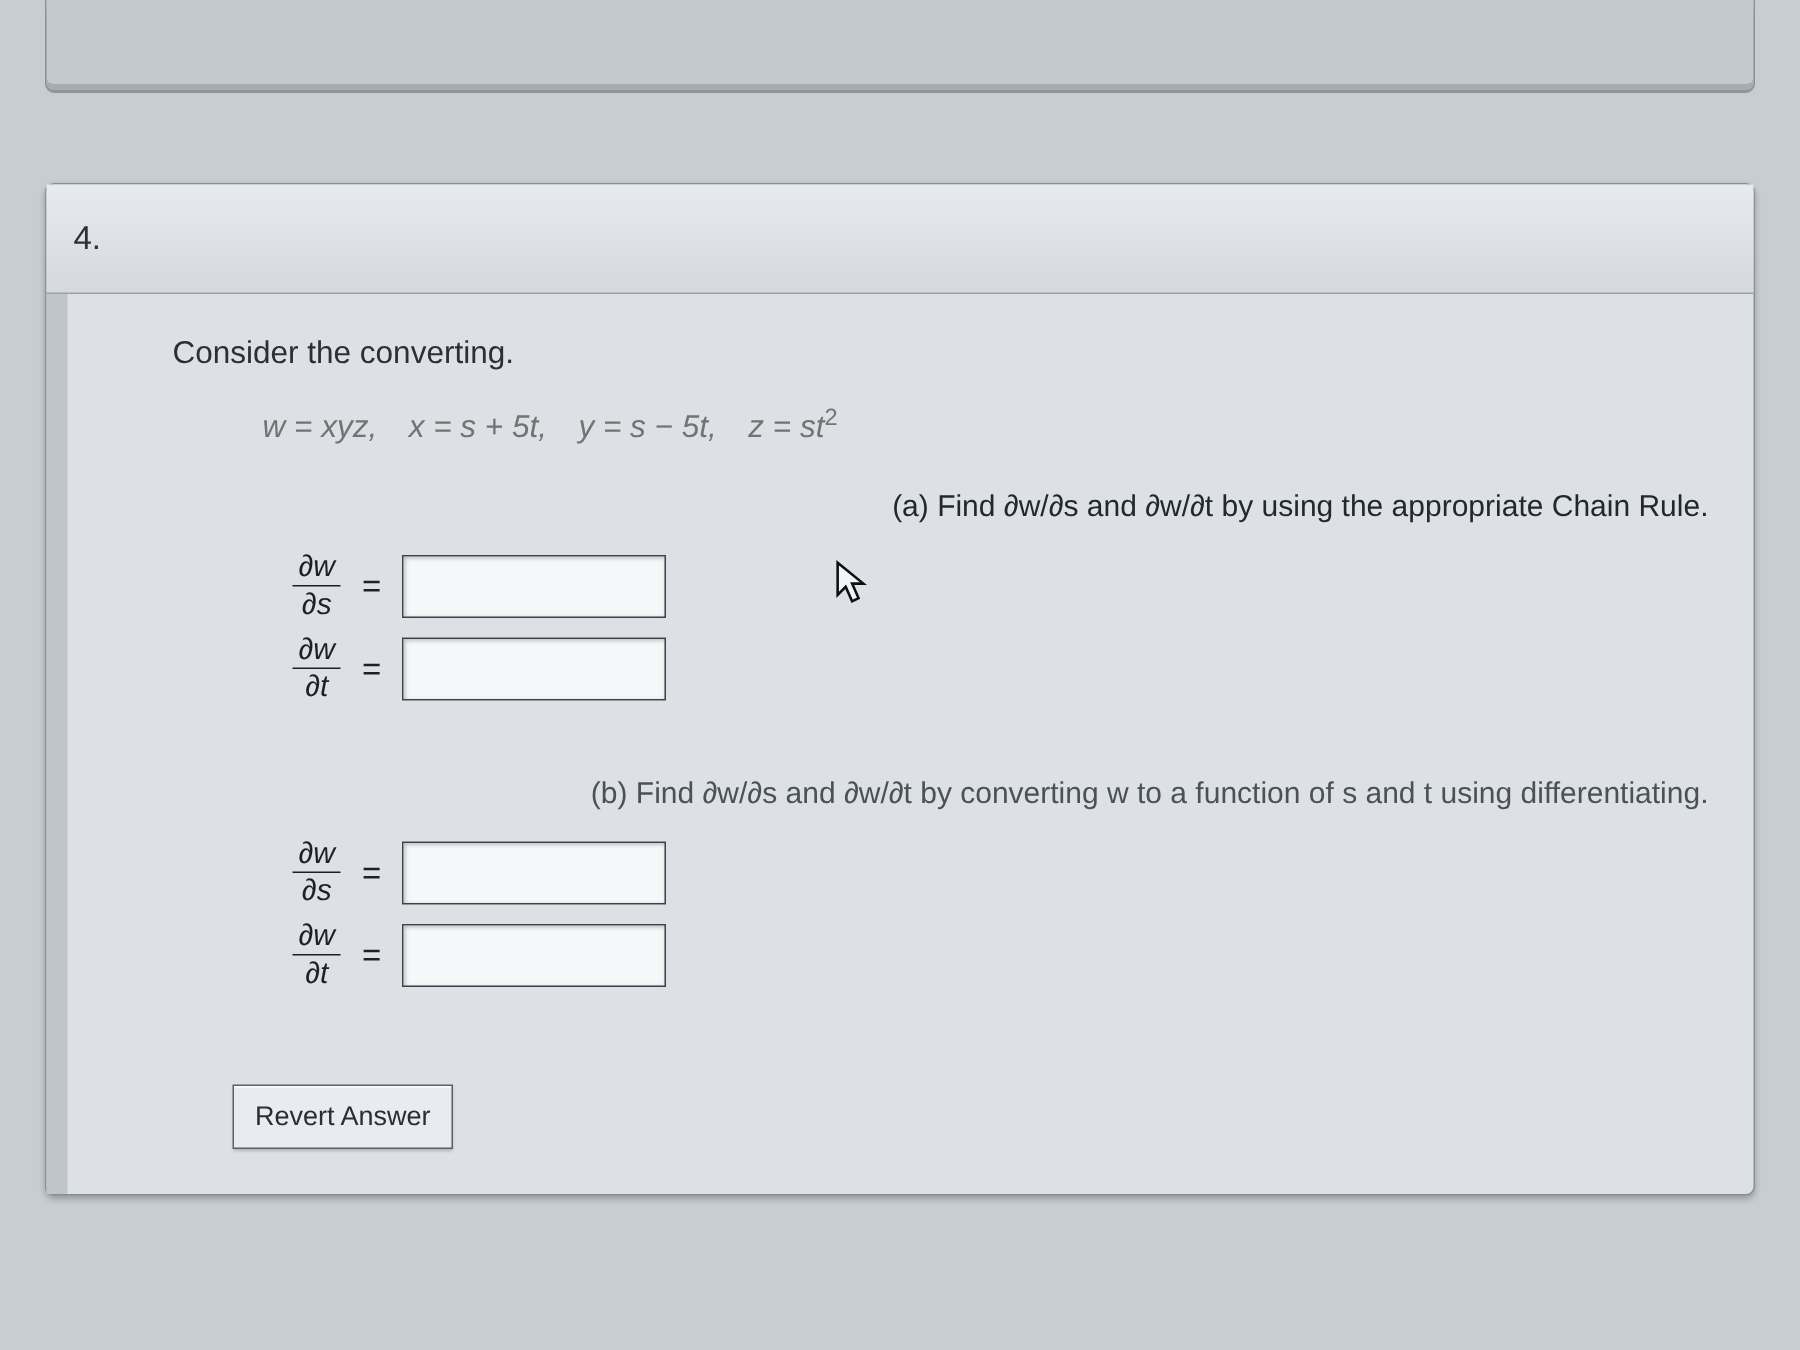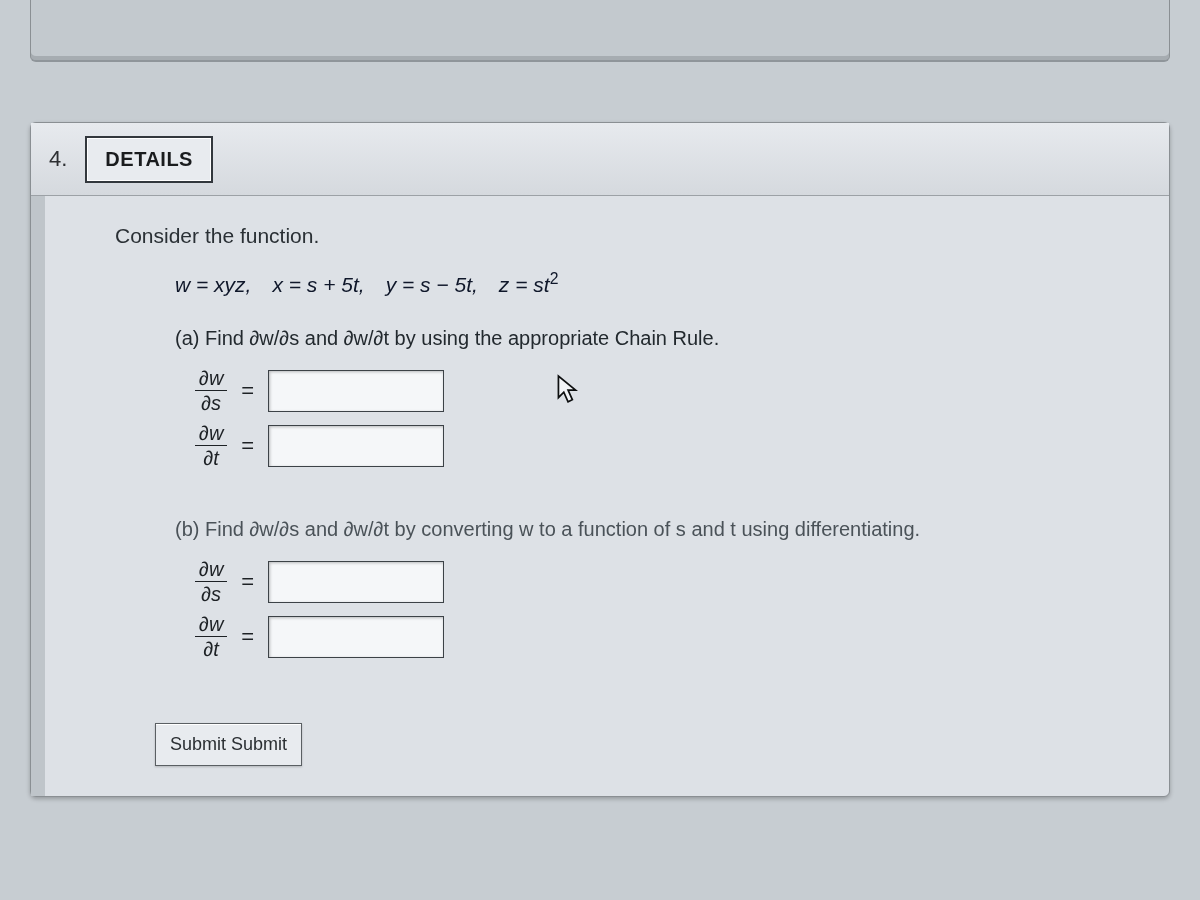--- a/index.html
+++ b/index.html
@@ -21,23 +21,23 @@
   .details-btn{
     background:#e8ebef;border:2px solid #33383d;color:#1a1c1e;font-weight:bold;
     font-size:20px;padding:10px 18px;margin-right:28px;cursor:pointer;
     letter-spacing:.5px;box-shadow:inset 0 0 0 1px #fff;
   }
   .qcode{font-size:22px;font-weight:bold;color:#1a1c1e;}
   .body-row{display:flex;}
   .left-rail{width:14px;background:#bfc5ca;}
   .content{flex:1;padding:28px 30px 30px 70px;color:#20252a;}
   .intro{font-size:21px;color:#2a3035;margin-bottom:22px;}
-  .given{font-size:21px;font-style:italic;color:#0f172a;padding-left:60px;margin-bottom:26px;}
+  .given{font-size:21px;font-style:italic;color:#737373;padding-left:60px;margin-bottom:26px;}
   sup{font-size:.75em;vertical-align:super;font-style:normal;}
-  .part{font-size:20px;color:#22292e;padding-left:60px;margin-bottom:14px;line-height:1.55;}
+  .part{font-size:20px;color:#22292e;padding-left:60px;margin-bottom:14px;line-height:1.55;text-align:right;}
   .part-b{color:#4a5258;}
   .eqrow{display:flex;align-items:center;padding-left:80px;margin:6px 0 10px 0;}
   .frac{display:inline-flex;flex-direction:column;align-items:center;
     font-style:italic;font-size:20px;color:#1d2125;line-height:1;}
   .frac .num{border-bottom:1.5px solid #1d2125;padding:0 4px 2px 4px;}
   .frac .den{padding-top:2px;}
   .eq{font-size:22px;margin:0 14px;color:#1d2125;}
   .ans{
     width:170px;height:38px;background:#f5f7f9;border:1.5px solid #3c4247;
     box-shadow:inset 1px 1px 3px rgba(0,0,0,.25);
@@ -57,28 +57,27 @@
 </style>
 </head>
 <body>
 
 <div class="top-strip"></div>
 <div class="gap"></div>
 
 <div class="panel">
   <div class="panel-head">
     <span class="qnum">4.</span>
-    <button class="details-btn">DETAILS</button>
   </div>
 
   <div class="body-row">
     <div class="left-rail"></div>
     <div class="content">
 
-      <div class="intro">Consider the function.</div>
+      <div class="intro">Consider the converting.</div>
 
       <div class="given">
         <span>w = xyz, x = s + 5t, y = s − 5t, z = st</span><sup>2</sup>
       </div>
 
       <div class="part">(a) Find ∂w/∂s and ∂w/∂t by using the appropriate Chain Rule.</div>
 
       <div class="eqrow">
         <span class="frac">
           <span class="num">∂w</span>
@@ -120,18 +119,18 @@
           <span class="num">∂w</span>
           <span class="den">∂t</span>
         </span>
         <span class="eq">=</span>
         <input class="ans" type="text" style="">
       </div>
 
       <div class="spacer"></div>
 
       <div class="footer">
-        <button class="submit">Submit Submit</button>
+        <button class="submit">Revert Answer</button>
       </div>
 
     </div>
   </div>
 </div>
 
 </body></html>

